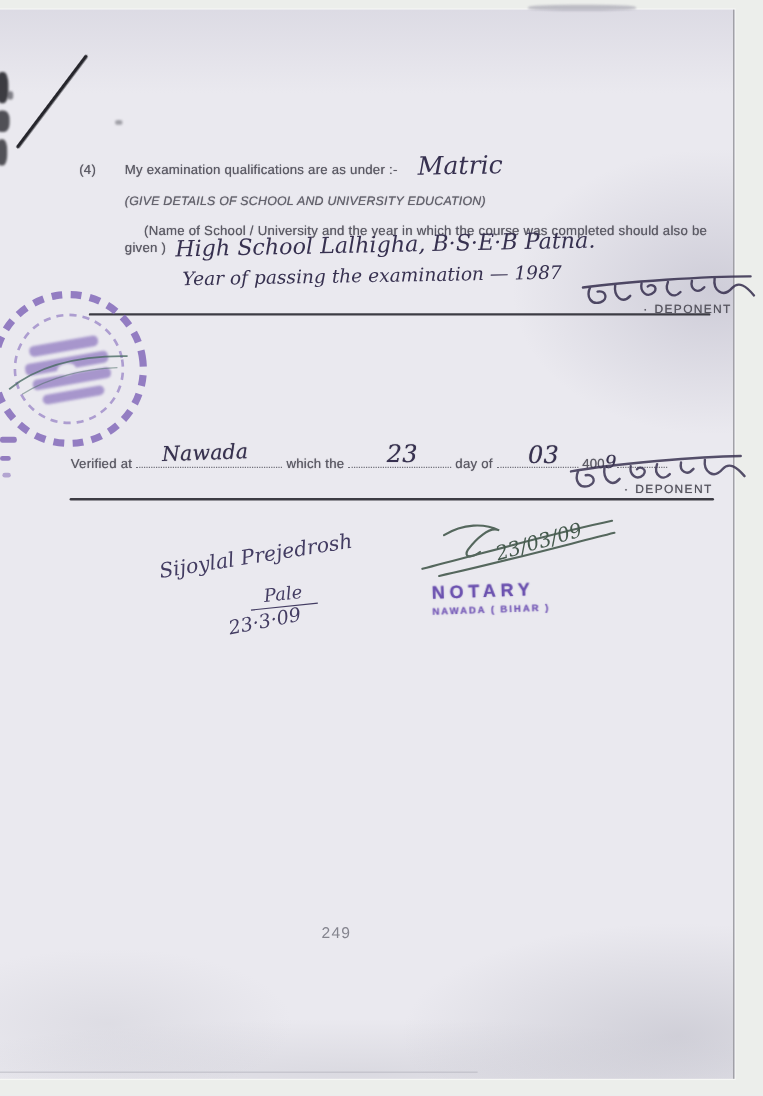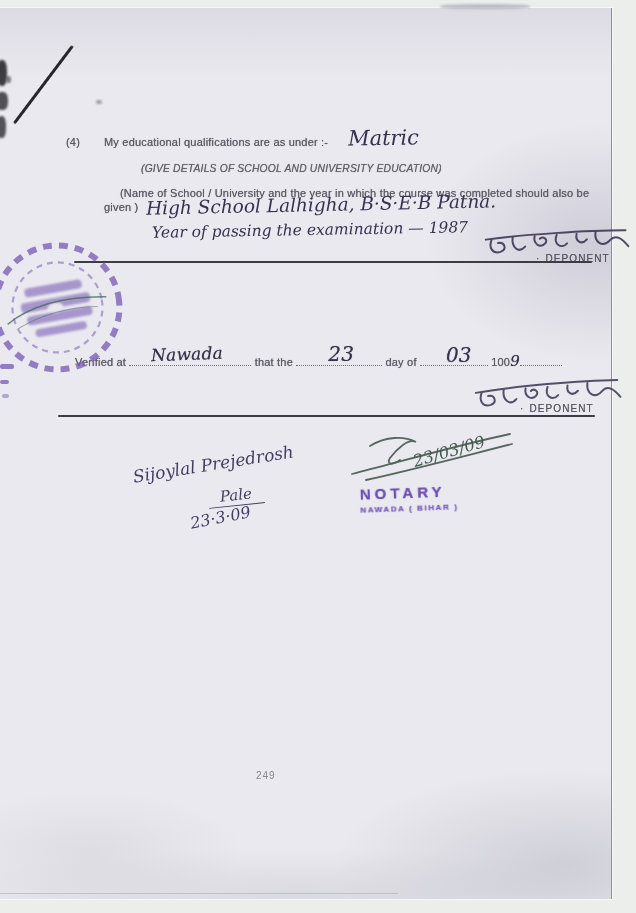--- a/index.html
+++ b/index.html
@@ -46,24 +46,24 @@
 
   <div class="abs smudge" style="left:-3px;top:52px;width:10px;height:26px;background:#1e1e24;opacity:.85;"></div>
   <div class="abs smudge" style="left:-4px;top:84px;width:12px;height:18px;background:#2a2a31;opacity:.8;"></div>
   <div class="abs smudge" style="left:-3px;top:108px;width:9px;height:22px;background:#202026;opacity:.75;"></div>
   <div class="abs smudge" style="left:6px;top:68px;width:5px;height:7px;background:#3a3a42;opacity:.6;"></div>
   <div class="abs diag" style="left:14px;top:114px;"></div>
   <div class="abs smudge" style="left:96px;top:92px;width:6px;height:4px;background:#55555e;opacity:.5;"></div>
   <div class="abs smudge" style="left:440px;top:-4px;width:90px;height:5px;background:#a9a8b4;opacity:.7;"></div>
 
   <div class="abs printed" style="left:66px;top:128px;">(4)</div>
-  <div class="abs printed" style="left:104px;top:128px;">My educational qualifications are as under :-</div>
+  <div class="abs printed" style="left:104px;top:128px;">My examination qualifications are as under :-</div>
   <div class="abs hw" style="left:348px;top:118px;font-size:21px;transform:rotate(-1deg);">Matric</div>
 
-  <div class="abs printed italic-caps" style="left:104px;top:155px;margin-left:37px;">(GIVE DETAILS OF SCHOOL AND UNIVERSITY EDUCATION)</div>
+  <div class="abs printed italic-caps" style="left:104px;top:155px;">(GIVE DETAILS OF SCHOOL AND UNIVERSITY EDUCATION)</div>
 
   <div class="abs printed" style="left:120px;top:179px;">(Name of School / University and the year in which the course was completed should also be</div>
   <div class="abs printed" style="left:104px;top:193px;">given )</div>
 
   <div class="abs hw" style="left:146px;top:186px;font-size:18.5px;white-space:nowrap;transform:rotate(-1.2deg);">High School Lalhigha, B·S·E·B Patna.</div>
   <div class="abs hw" style="left:152px;top:213px;font-size:15.5px;white-space:nowrap;transform:rotate(-1deg);">Year of passing the examination — 1987</div>
 
   <svg class="abs" width="150" height="32" viewBox="0 0 150 32" style="left:480px;top:218px;transform:rotate(-3deg);">
     <g fill="none" stroke="#3a3352" stroke-width="2" stroke-linecap="round" opacity=".88">
       <path d="M6,10 C40,7 110,6 146,8"></path>
@@ -75,34 +75,34 @@
       <path d="M116,8 C114,18 122,25 130,17 C136,11 142,16 148,24"></path>
     </g>
   </svg>
   <div class="abs dep-label" style="left:536px;top:245px;">
     <span style="margin-right:5px;">·</span><span>DEPONENT</span>
   </div>
   <div class="abs rule" style="left:74px;top:253px;width:518px;"></div>
 
 
 
-  <div class="abs printed" style="left:59px;top:344px;white-space:nowrap;margin-left:16px;">
+  <div class="abs printed" style="left:59px;top:368px;white-space:nowrap;">
     <span>Verified at</span>
     <span class="dots" style="width:122px;">
       <span class="hw-over hw" style="left:22px;top:-11px;font-size:17px;transform:rotate(-2deg);">Nawada</span>
     </span>
-    <span>that the</span>
+    <span>which the</span>
     <span class="dots" style="width:86px;">
       <span class="hw-over hw" style="left:32px;top:-13px;font-size:20px;">23</span>
     </span>
     <span>day of</span>
     <span class="dots" style="width:68px;">
       <span class="hw-over hw" style="left:26px;top:-12px;font-size:20px;">03</span>
     </span>
-    <span>100</span><span class="hw" style="font-size:15px;">9</span><span class="dots" style="width:42px;"></span>
+    <span>400</span><span class="hw" style="font-size:15px;">9</span><span class="dots" style="width:42px;"></span>
   </div>
 
   <svg class="abs" width="155" height="34" viewBox="0 0 155 34" style="left:468px;top:368px;transform:rotate(-4deg);">
     <g fill="none" stroke="#3a3352" stroke-width="2" stroke-linecap="round" opacity=".85">
       <path d="M8,12 C45,8 115,7 150,9"></path>
       <path d="M14,12 C10,20 14,27 22,25 C29,23 27,15 20,16"></path>
       <path d="M36,11 C34,21 41,28 48,21"></path>
       <path d="M58,11 C56,18 62,24 68,19 C72,15 66,11 63,14"></path>
       <path d="M80,11 C76,20 84,26 90,20"></path>
       <path d="M100,11 C98,18 104,23 110,17"></path>
@@ -144,16 +144,16 @@
       <path d="M24,52 C70,42 130,26 170,16"></path>
     </g>
   </svg>
   <div class="abs hw" style="left:412px;top:434px;font-size:16.5px;transform:rotate(-16deg);color:#455a4e;white-space:nowrap;">23/03/09</div>
 
   <div class="abs" style="left:360px;top:476px;transform:rotate(-2deg);">
     <div class="stamp-purple" style="font-size:15px;letter-spacing:4px;filter:blur(.35px);">NOTARY</div>
     <div class="stamp-purple" style="font-size:8px;letter-spacing:1.6px;margin-top:3px;filter:blur(.45px);color:#7a5fba;">NAWADA ( BIHAR )</div>
   </div>
 
-  <div class="abs" style="left:256px;top:762px;font-size:10px;color:#84848e;letter-spacing:1px;text-align:right;">249</div>
+  <div class="abs" style="left:268px;top:762px;font-size:13px;color:#84848e;letter-spacing:1px;text-align:right;">249</div>
 
   <div class="abs" style="left:0;top:885px;width:398px;height:1.2px;background:#b2b2bc;opacity:.65;"></div>
 </div>
 
 </body></html>

